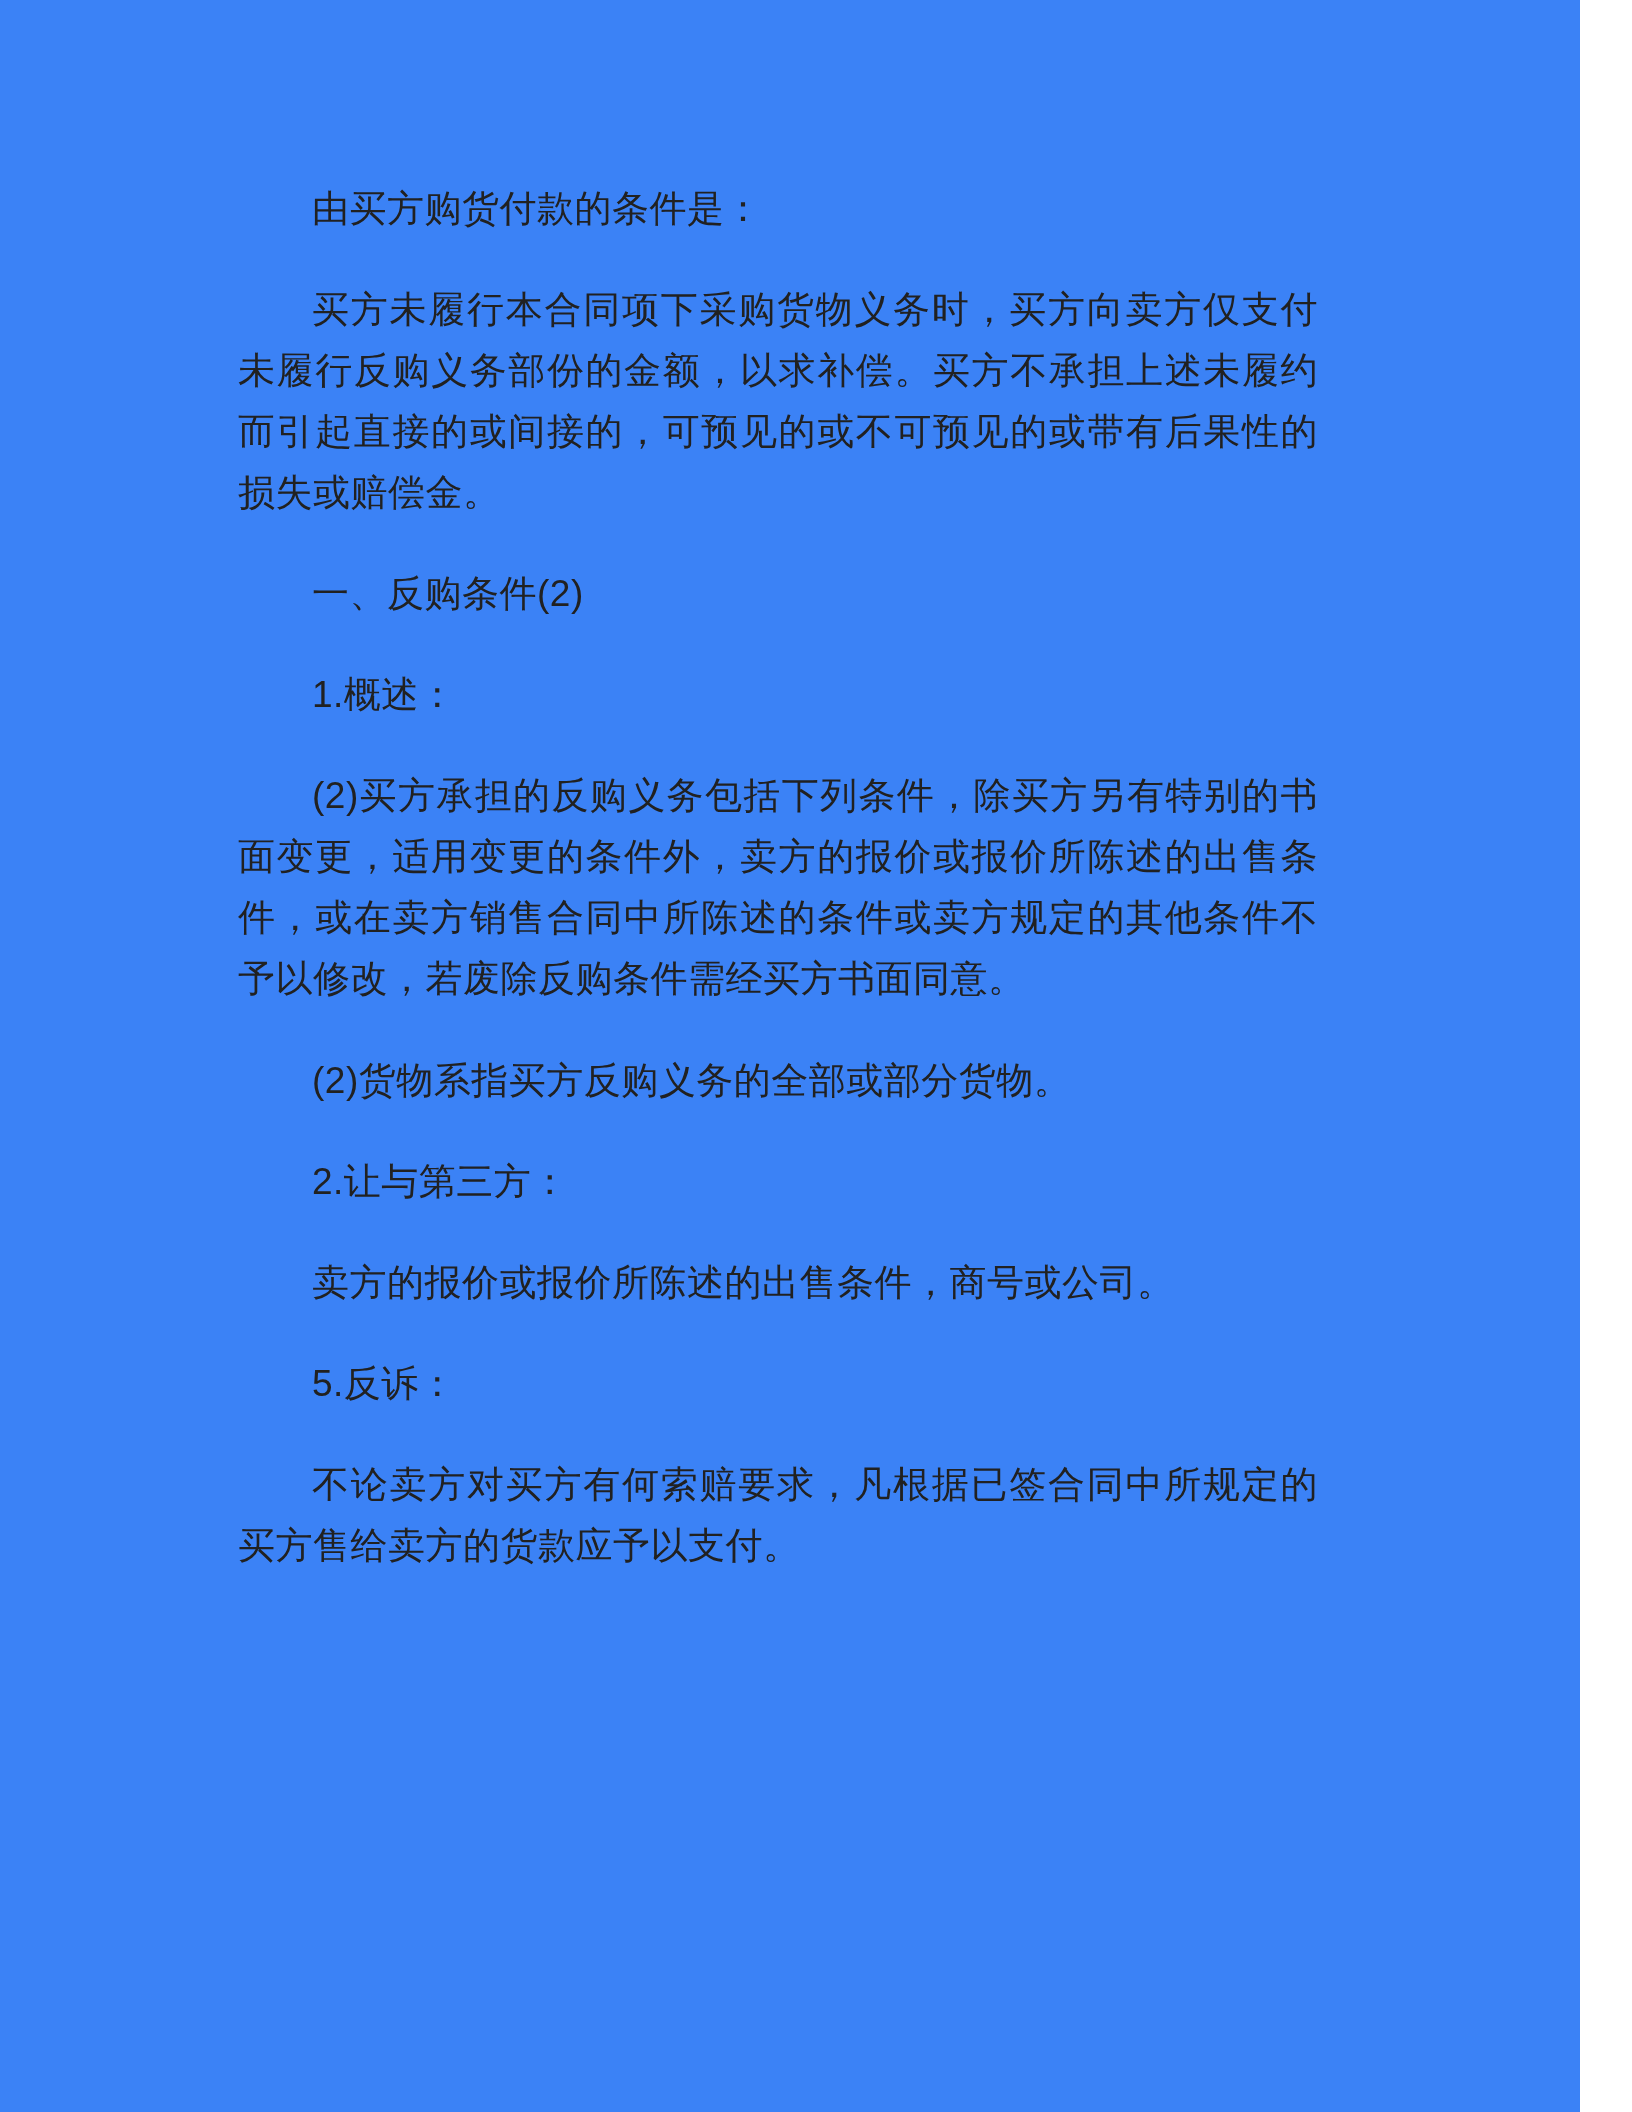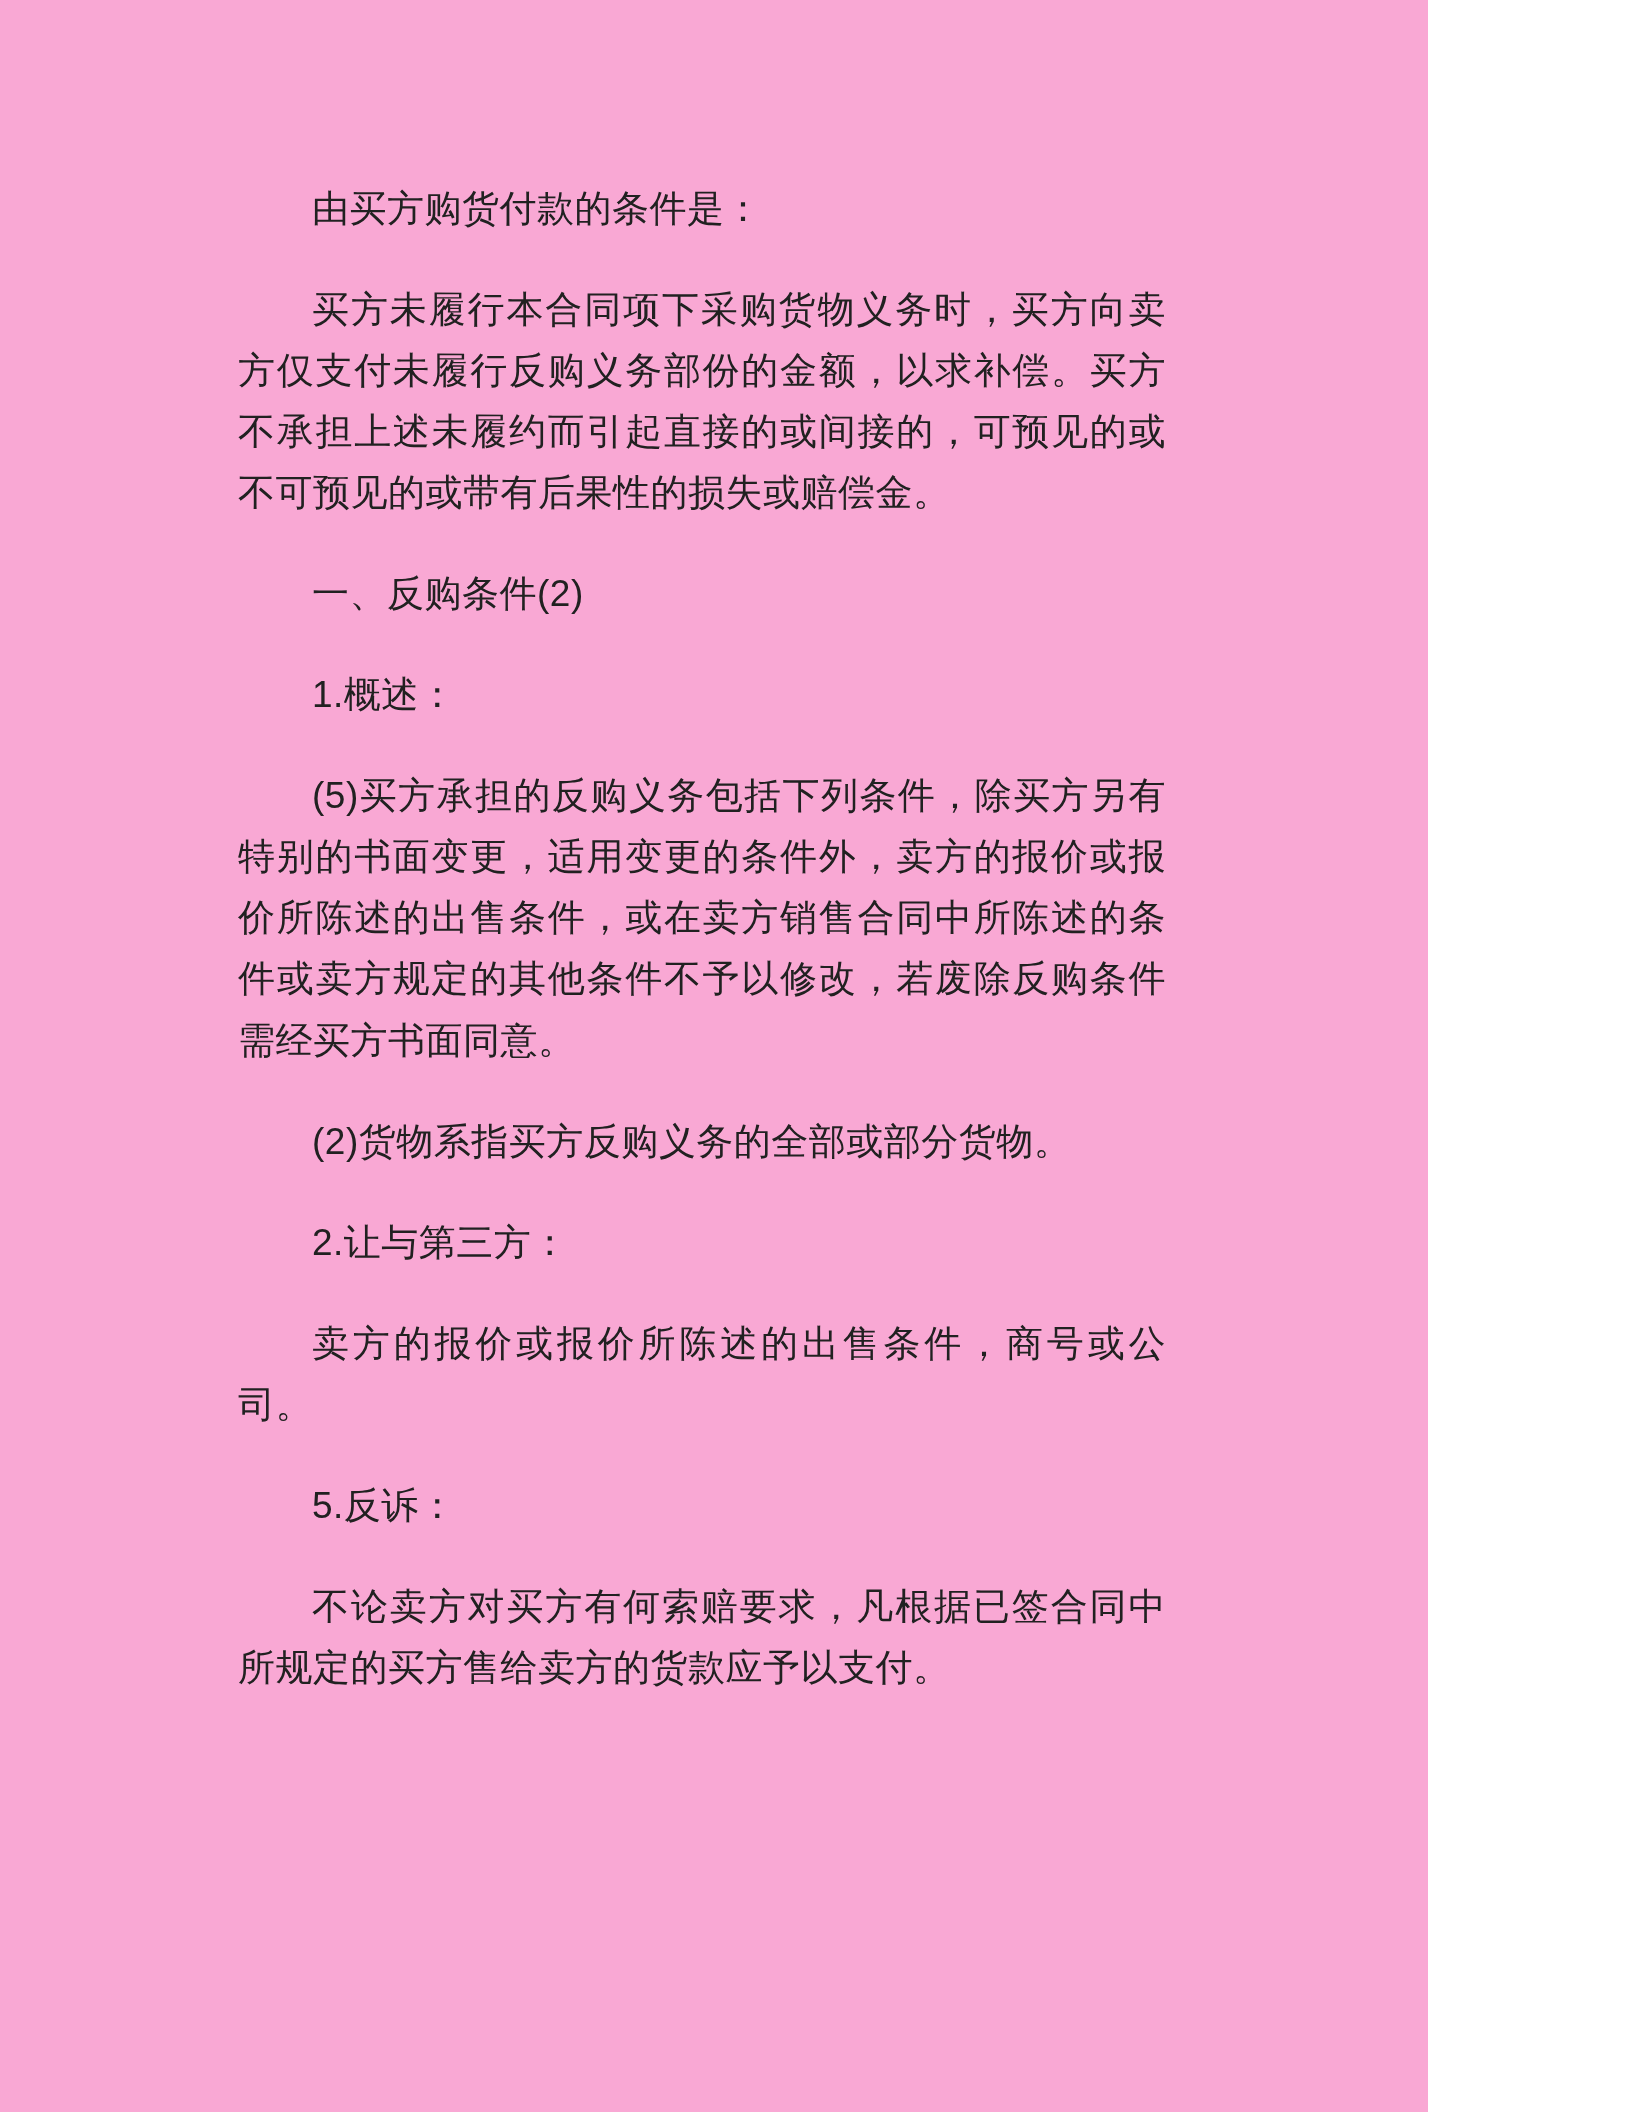--- a/index.html
+++ b/index.html
@@ -9,24 +9,24 @@
   }
   body {
     width: 1632px;
     min-height: 2112px;
     font-family: "Liberation Sans", "DejaVu Sans", sans-serif;
     color: #212121;
     box-sizing: border-box;
   }
   .doc-page {
     box-sizing: border-box;
-    width: 1428px;
+    width: 1580px;
     min-height: 2112px;
     padding: 178px 262px 60px 238px;
-    background: #f9a8d4;
+    background: #3b82f6;
   }
   .doc-page p {
     margin: 0 0 40px 0;
     font-size: 37px;
     line-height: 1.65;
     font-weight: 400;
     text-align: justify;
     text-indent: 2em;
     word-break: break-all;
     letter-spacing: 0.5px;
@@ -36,19 +36,19 @@
   }
 </style>
 </head>
 <body>
 
 <div class="doc-page">
   <p>由买方购货付款的条件是：</p>
   <p>买方未履行本合同项下采购货物义务时，买方向卖方仅支付未履行反购义务部份的金额，以求补偿。买方不承担上述未履约而引起直接的或间接的，可预见的或不可预见的或带有后果性的损失或赔偿金。</p>
   <p>一、反购条件(2)</p>
   <p>1.概述：</p>
-  <p>(5)买方承担的反购义务包括下列条件，除买方另有特别的书面变更，适用变更的条件外，卖方的报价或报价所陈述的出售条件，或在卖方销售合同中所陈述的条件或卖方规定的其他条件不予以修改，若废除反购条件需经买方书面同意。</p>
+  <p>(2)买方承担的反购义务包括下列条件，除买方另有特别的书面变更，适用变更的条件外，卖方的报价或报价所陈述的出售条件，或在卖方销售合同中所陈述的条件或卖方规定的其他条件不予以修改，若废除反购条件需经买方书面同意。</p>
   <p>(2)货物系指买方反购义务的全部或部分货物。</p>
   <p>2.让与第三方：</p>
   <p>卖方的报价或报价所陈述的出售条件，商号或公司。</p>
   <p>5.反诉：</p>
   <p>不论卖方对买方有何索赔要求，凡根据已签合同中所规定的买方售给卖方的货款应予以支付。</p>
 </div>
 
 </body></html>

